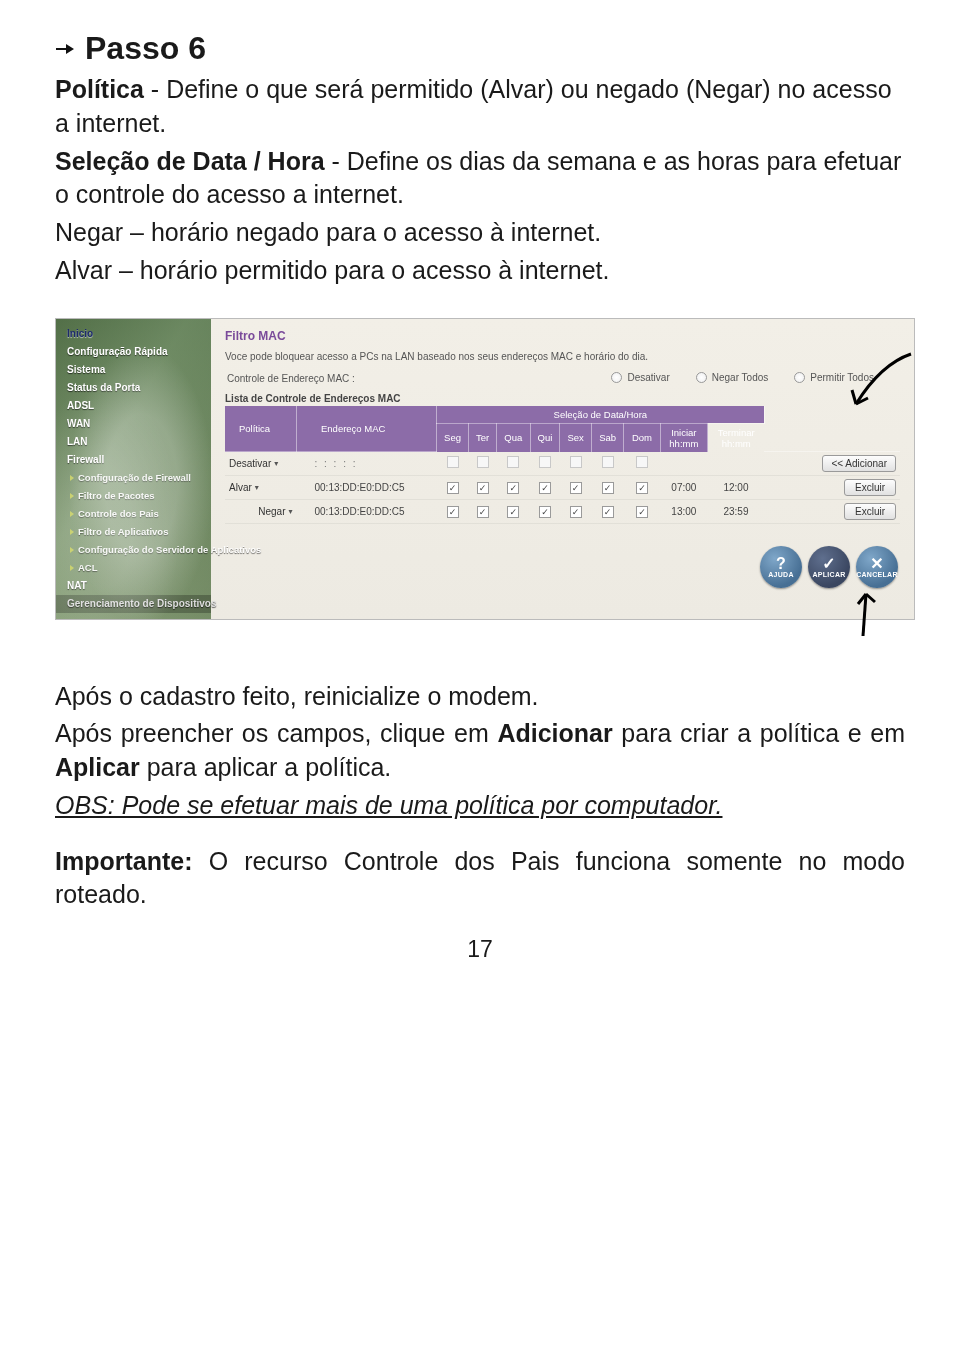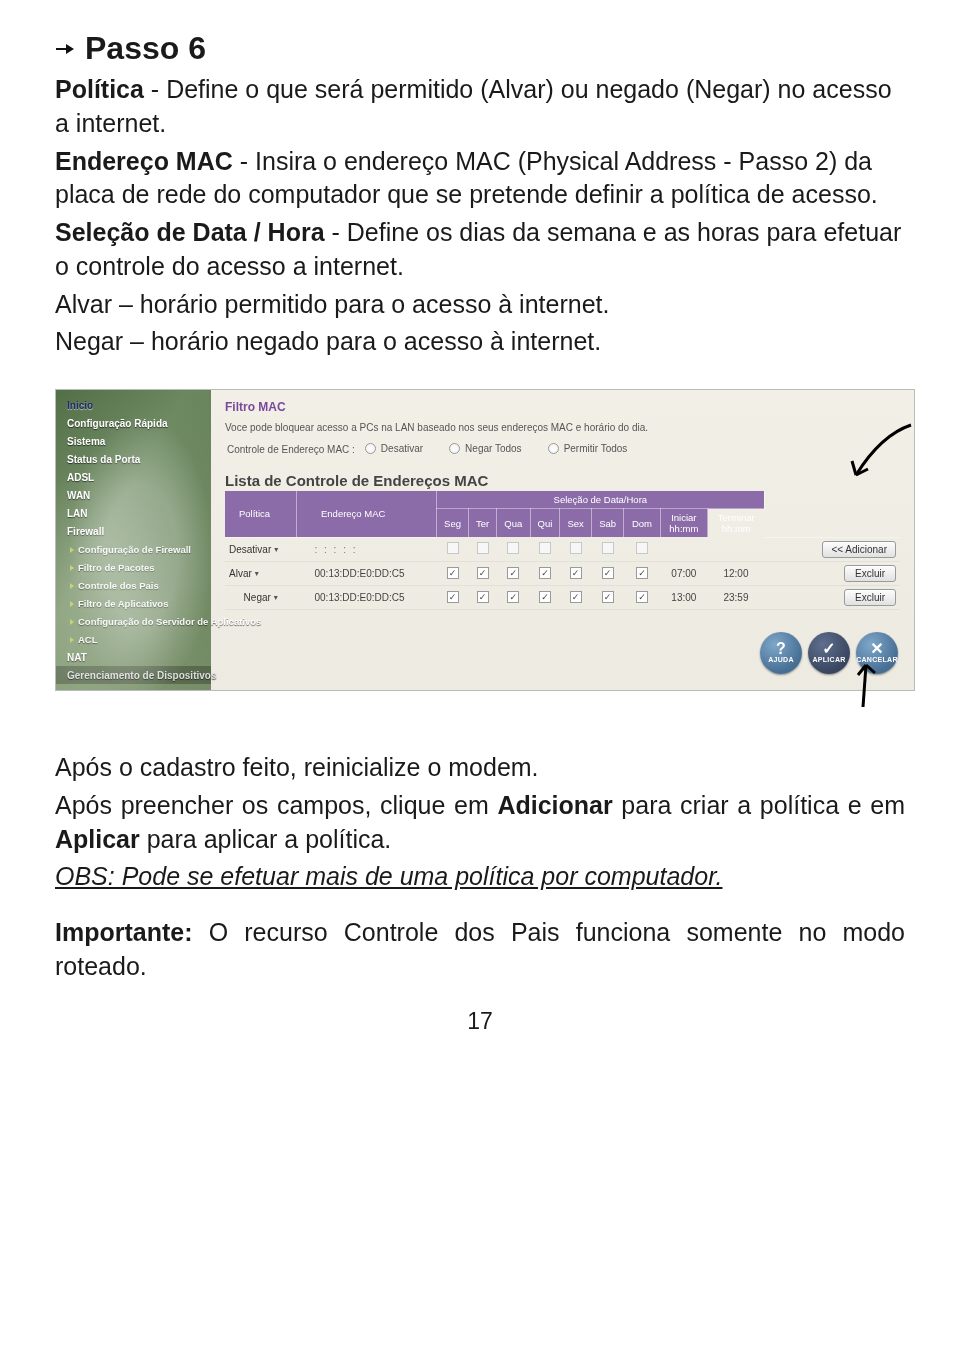--- a/index.html
+++ b/index.html
@@ -79,29 +79,29 @@
     flex: 1;
     padding: 8px 14px 16px 14px;
     position: relative;
     min-width: 0;
   }
   .panel-title { color: #7a4a9a; font-weight: bold; font-size: 12px; margin: 2px 0 8px 0; }
   .panel-desc { font-size: 10px; color: #555; margin-bottom: 10px; }
 
   .mac-control-row {
     display: flex; align-items: center; gap: 10px;
-    font-size: 10px; color: #555; margin-bottom: 16px; padding-left: 2px;
+    font-size: 10px; color: #555; margin-bottom: 8px; padding-left: 2px; justify-content: space-between;
   }
   .radio-wrap { display: inline-flex; align-items: center; gap: 5px; }
   .radio-dot {
     width: 11px; height: 11px; border-radius: 50%;
     border: 1px solid #999; background: radial-gradient(#fff,#eee);
   }
 
-  .subtitle { font-weight: bold; font-size: 15px; color: #444; margin: 6px 0 2px 0; }
+  .subtitle { font-weight: bold; font-size: 10px; color: #444; margin: 6px 0 2px 0; }
 
   .mac-table { width: 100%; border-collapse: collapse; }
   .mac-table thead th {
     background: #8c6ca8;
     color: #fff;
     font-size: 9.5px;
     font-weight: normal;
     padding: 3px 4px;
     text-align: center;
     border-right: 1px solid rgba(255,255,255,0.45);
@@ -169,24 +169,23 @@
   <span class="arrow-icon">
     <svg viewBox="0 0 20 20">
         <path d="M1 9 H11 V5 L19 10 L11 15 V11 H1 Z" fill="#111"></path>
       </svg>
   </span>
   <span class="step-title">Passo 6</span>
 </div>
 
 <div class="body-text">
   <p><span class="bold">Política</span><span> - Define o que será permitido (Alvar) ou negado (Negar) no acesso a internet.</span></p>
-  <p><span class="bold">Endereço MAC</span><span> - Insira o endereço MAC (Physical Address - Passo 2) da placa de rede do computador que se pretende definir a política de acesso.</span></p>
   <p><span class="bold">Seleção de Data / Hora</span><span> - Define os dias da semana e as horas para efetuar o controle do acesso a internet.</span></p>
+  <p>Negar – horário negado para o acesso à internet.</p>
   <p>Alvar – horário permitido para o acesso à internet.</p>
-  <p>Negar – horário negado para o acesso à internet.</p>
 </div>
 
 <div class="shot">
   <div class="sidebar" id="sidebar">
       <div class="side-item highlight">Inicio</div>
       <div class="side-item">Configuração Rápida</div>
       <div class="side-item">Sistema</div>
       <div class="side-item">Status da Porta</div>
       <div class="side-item">ADSL</div>
       <div class="side-item">WAN</div>
@@ -265,21 +264,21 @@
             <td><span class="chk">✓</span></td>
             <td><span class="chk">✓</span></td>
             <td><span class="chk">✓</span></td>
             <td><span class="chk">✓</span></td>
             <td><span class="chk">✓</span></td>
             <td>07:00</td>
             <td>12:00</td>
             <td style="text-align: right; padding-left: 12px;"><span class="btn-pill">Excluir</span></td>
           </tr>
           <tr>
-            <td style="text-align: center; padding-left: 4px;"><span class="dropdown">Negar</span></td>
+            <td style="text-align: right; padding-left: 4px;"><span class="dropdown">Negar</span></td>
             <td style="text-align: left; padding-left: 18px;">00:13:DD:E0:DD:C5</td>
             <td><span class="chk">✓</span></td>
             <td><span class="chk">✓</span></td>
             <td><span class="chk">✓</span></td>
             <td><span class="chk">✓</span></td>
             <td><span class="chk">✓</span></td>
             <td><span class="chk">✓</span></td>
             <td><span class="chk">✓</span></td>
             <td>13:00</td>
             <td>23:59</td>

